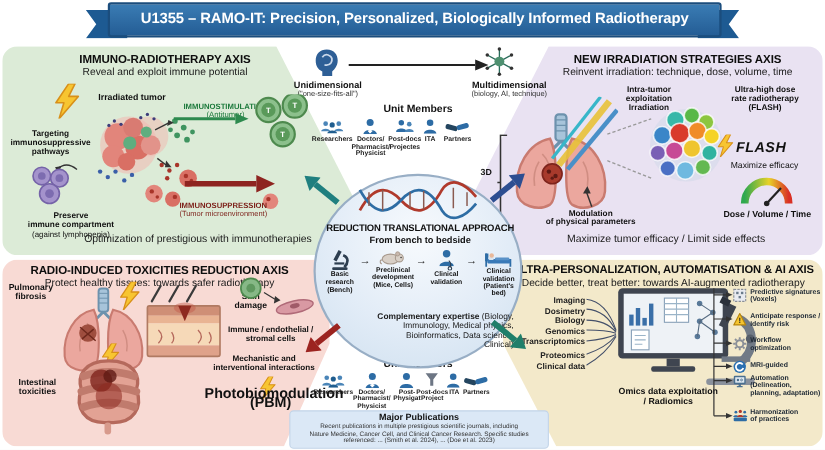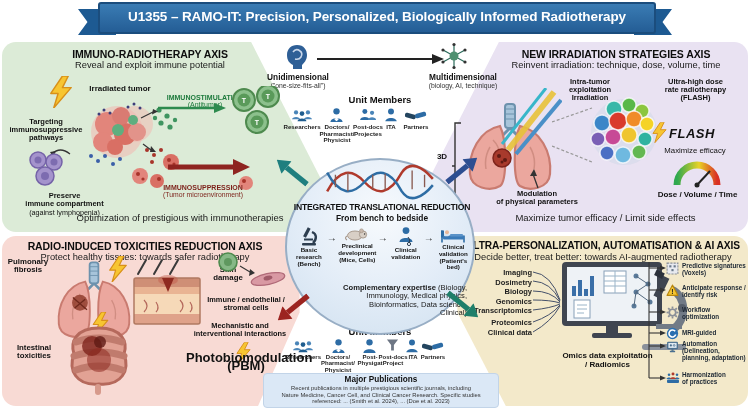--- a/index.html
+++ b/index.html
@@ -498,21 +498,21 @@
       <path d="M4,8 C16,30 28,30 40,17 C52,4 64,4 76,26 C84,38 96,32 106,20" stroke="#2e6da4" stroke-width="2.4" fill="none"></path>
       <g stroke="#8a5a50" stroke-width="1.3">
           <line x1="12" y1="10" x2="12" y2="22"></line>
           <line x1="24" y1="8" x2="24" y2="26"></line>
           <line x1="48" y1="10" x2="48" y2="24"></line>
           <line x1="60" y1="9" x2="60" y2="25"></line>
           <line x1="86" y1="6" x2="86" y2="24"></line>
           <line x1="98" y1="10" x2="98" y2="22"></line>
         </g>
     </svg>
-    <div class="abs lbl" style="left:4px;top:42px;width:182px;font-size:8.6px;letter-spacing:-0.2px">INTEGRATED TRANSLATIONAL REDUCTION</div>
+    <div class="abs lbl" style="left:4px;top:42px;width:182px;font-size:8.6px;letter-spacing:-0.2px">REDUCTION TRANSLATIONAL APPROACH</div>
     <div class="abs lbl" style="left:0;top:53px;width:190px;font-size:8.4px">From bench to bedside</div>
     <div class="abs steps" style="left:4px;top:66px;width:182px">
       <div class="step">
         <svg width="18" height="20" viewBox="0 0 18 20">
             <rect x="2" y="17" width="14" height="2.5" rx="1" fill="#2d3e50"></rect>
             <path d="M13,17 C17,13 17,8 12,6" stroke="#2d3e50" stroke-width="2.4" fill="none"></path>
             <rect x="5.5" y="1.5" width="3.2" height="10" transform="rotate(28 7 6)" fill="#2d3e50"></rect>
             <rect x="4" y="12.5" width="9" height="2" fill="#2d3e50"></rect>
           </svg>
         <div class="lbl">Basic

